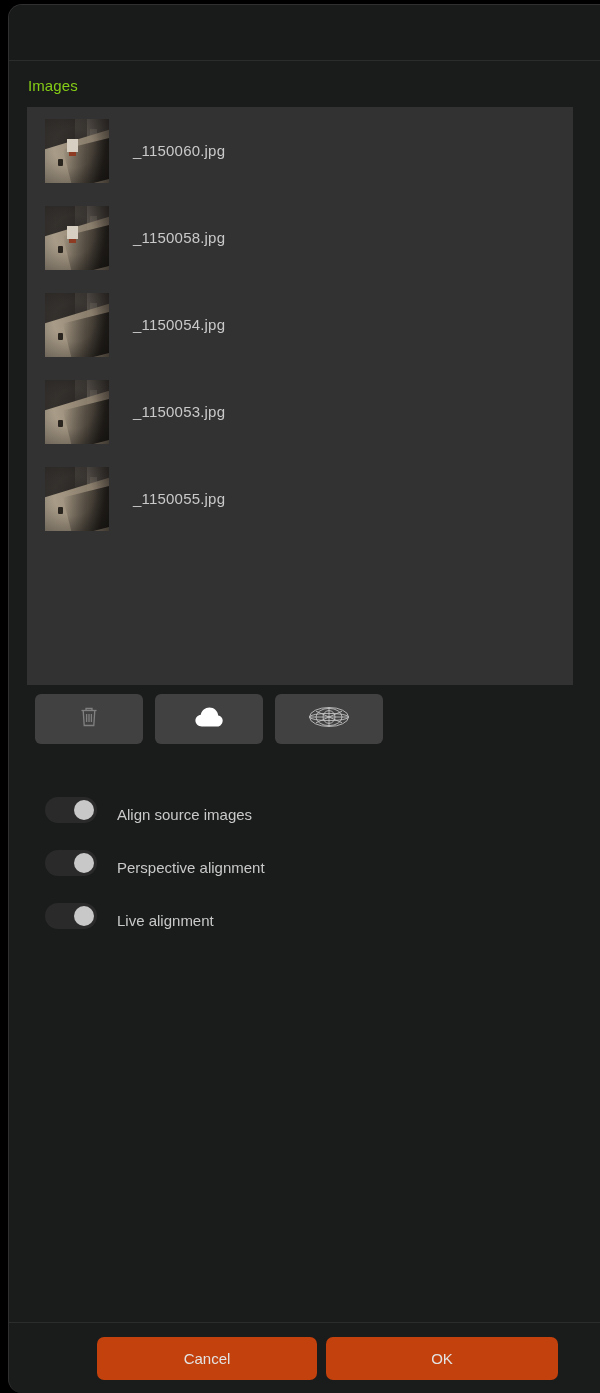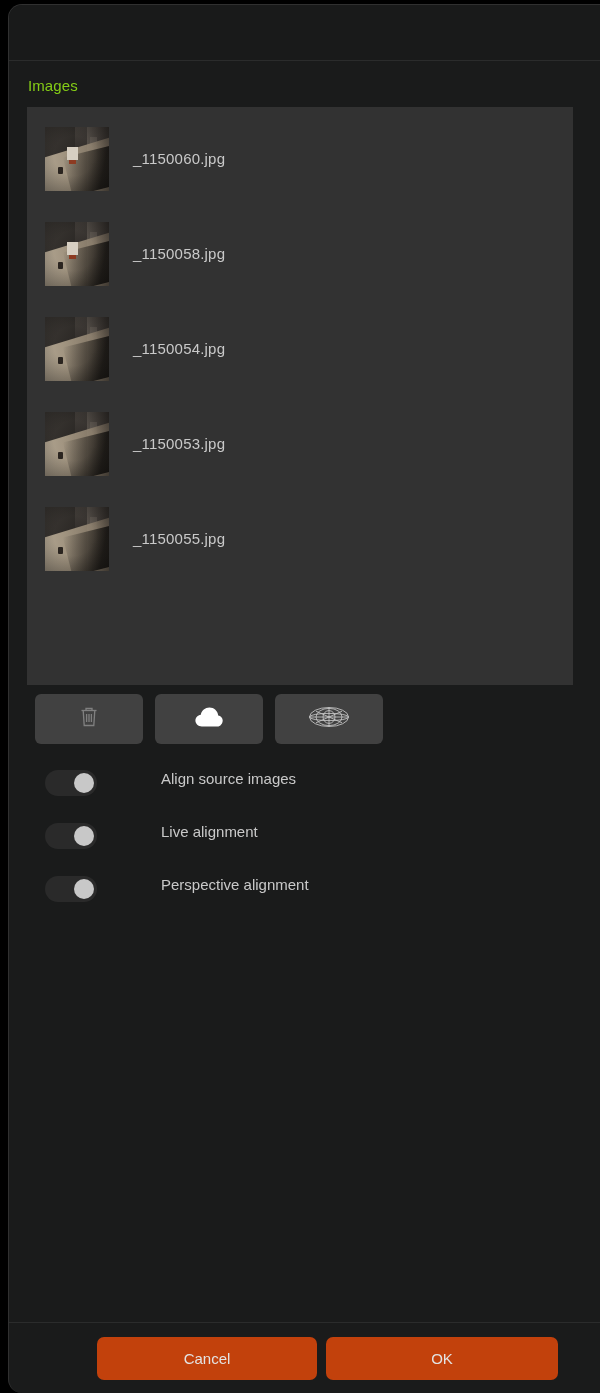--- a/index.html
+++ b/index.html
@@ -62,21 +62,20 @@
     height: 578px;
     background: #323232;
     overflow: hidden;
   }
   .img-row {
     position: relative;
     height: 87px;
     display: flex;
     align-items: center;
     padding-left: 18px;
-    margin-top: 8px;
   }
   .thumb {
     width: 64px;
     height: 64px;
     flex: 0 0 64px;
     position: relative;
     overflow: hidden;
     background: #2a2724;
   }
   
@@ -155,22 +154,21 @@
   
   #toggles {
     position: absolute;
     left: 36px;
     top: 708px;
     width: 460px;
   }
   .toggle-row {
     height: 53px;
     display: flex;
-    align-items: flex-start;
-    gap: 44px;
+    align-items: flex-end;
   }
   .switch {
     width: 52px;
     height: 26px;
     border-radius: 13px;
     background: #2a2a2a;
     position: relative;
     flex: 0 0 52px;
   }
   .switch .knob {
@@ -343,28 +341,28 @@
         <div class="switch">
           <div class="knob"></div>
         </div>
         <span class="toggle-label">Align source images</span>
       </div>
 
       <div class="toggle-row">
         <div class="switch">
           <div class="knob"></div>
         </div>
-        <span class="toggle-label">Live alignment</span>
+        <span class="toggle-label">Perspective alignment</span>
       </div>
 
       <div class="toggle-row">
         <div class="switch">
           <div class="knob"></div>
         </div>
-        <span class="toggle-label">Perspective alignment</span>
+        <span class="toggle-label">Live alignment</span>
       </div>
 
     </div>
 
   </div>
 
   <div id="footer">
     <button class="footer-btn" id="cancel-button">Cancel</button>
     <button class="footer-btn" id="ok-button">OK</button>
   </div>

